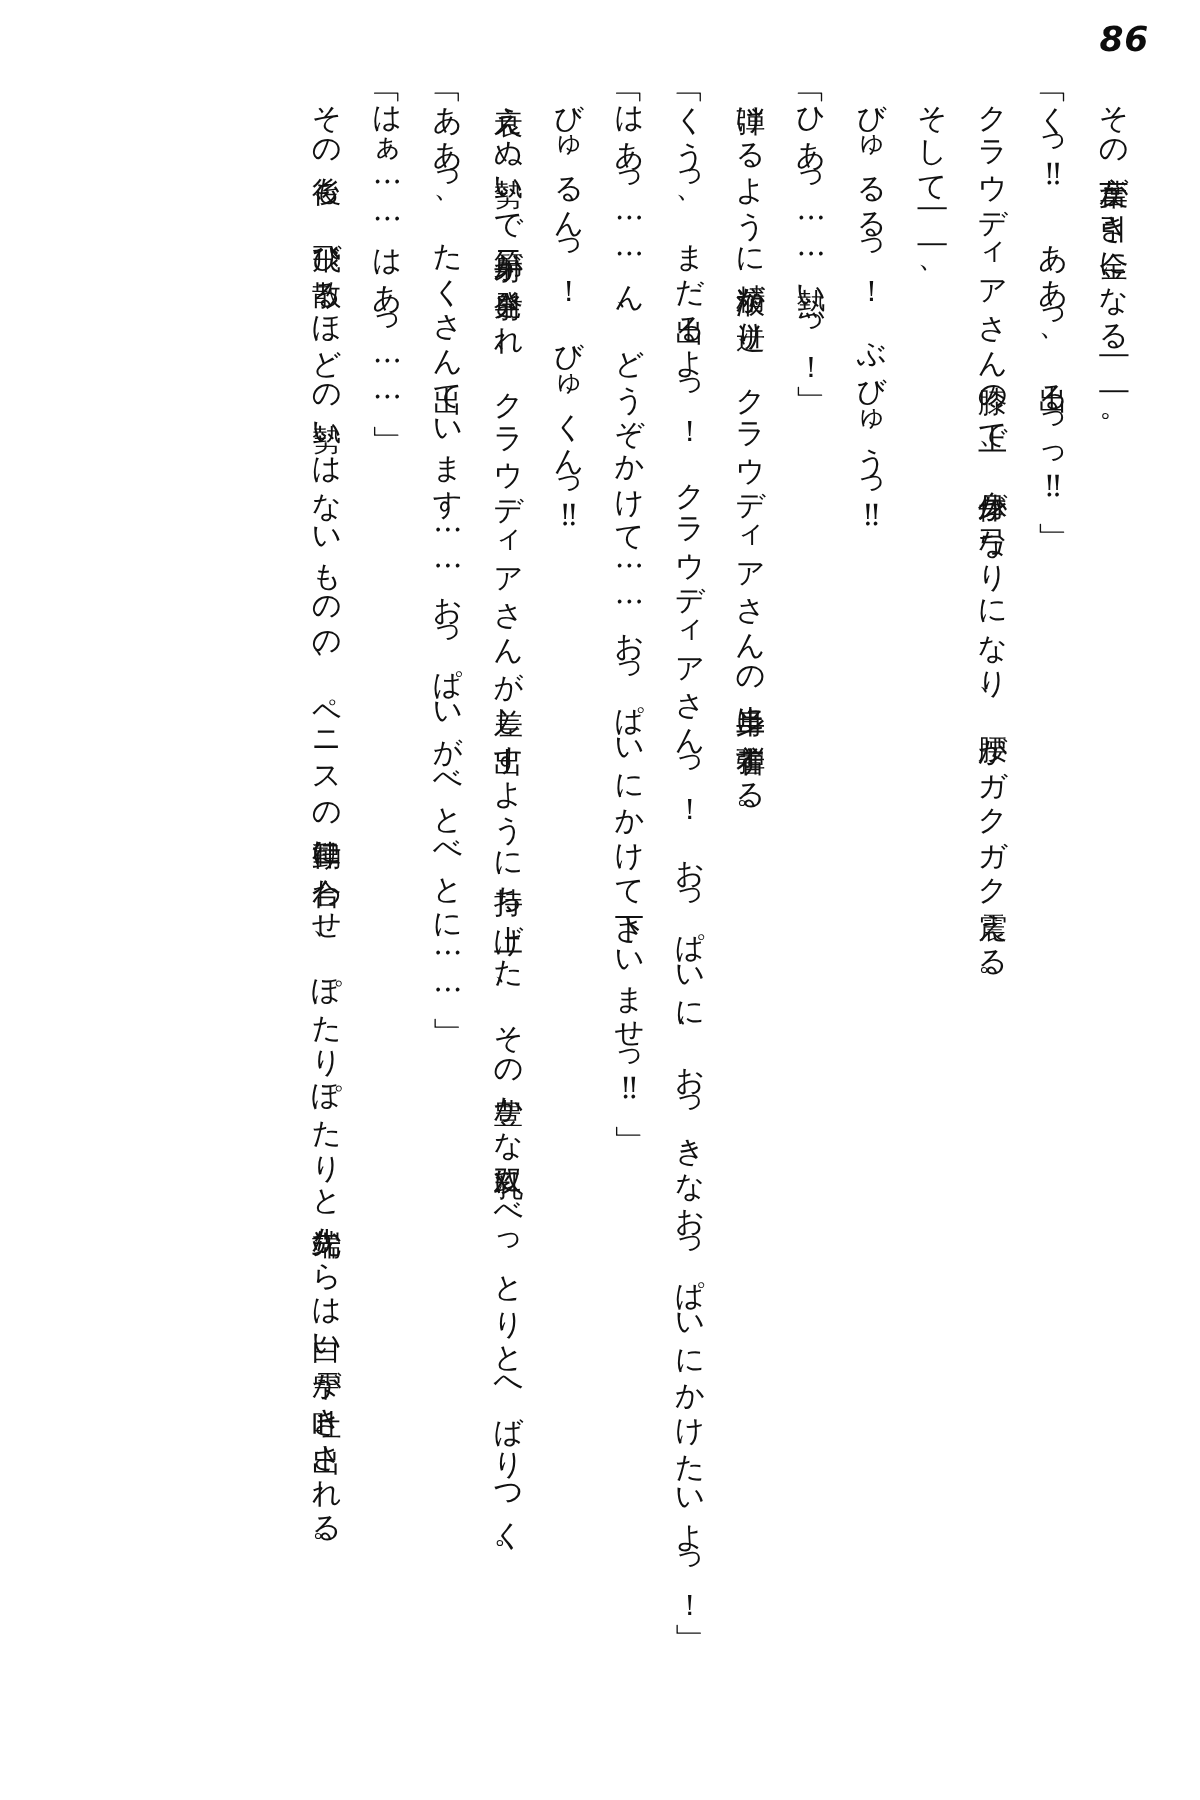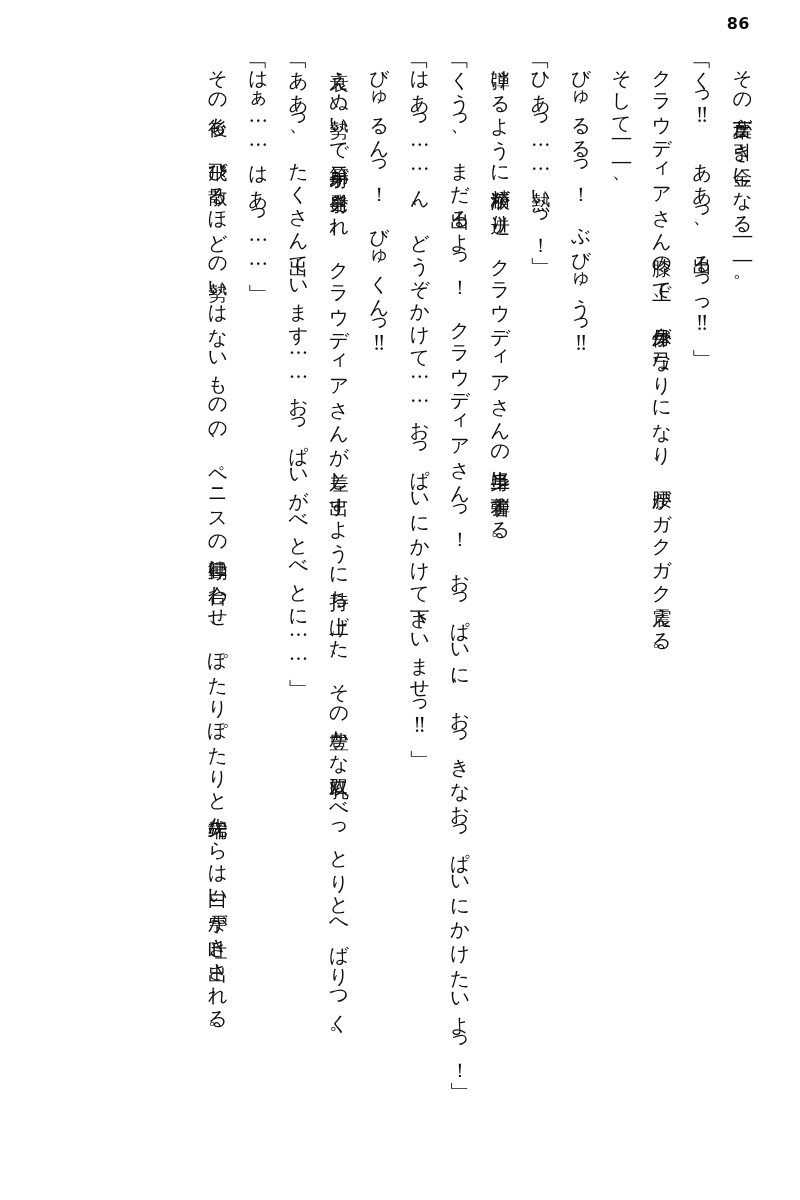--- a/index.html
+++ b/index.html
@@ -19,26 +19,27 @@
     position: relative;
     width: 800px;
     height: 1200px;
     box-sizing: border-box;
     background: #ffffff;
   }
 
   .page-number {
     position: absolute;
     top: 14px;
-    right: 50px;
-    font-size: 16px;
+    right: 34px;
+    font-size: 23px;
     font-weight: bold;
     font-family: "DejaVu Sans", "Liberation Sans", sans-serif;
     letter-spacing: 0.5px;
     color: #0d0d0d;
+    font-style: italic;
   }
 
   
   .body-text {
     position: absolute;
     top: 56px;
     right: 38px;
     left: 44px;
     bottom: 18px;
     writing-mode: vertical-rl;

